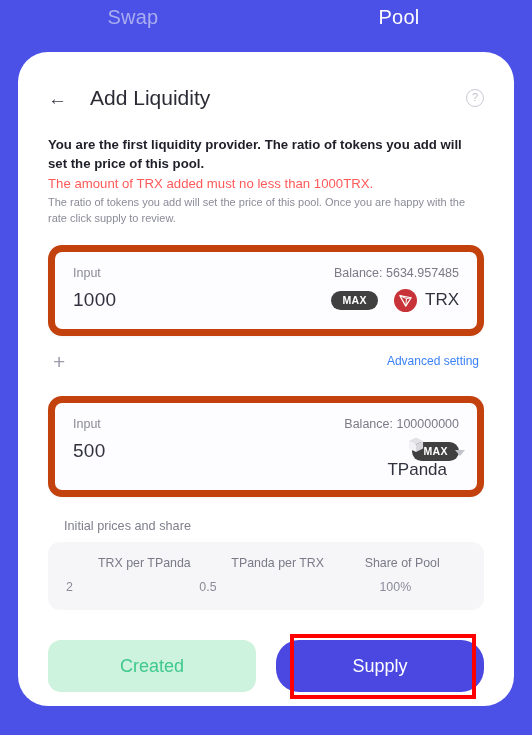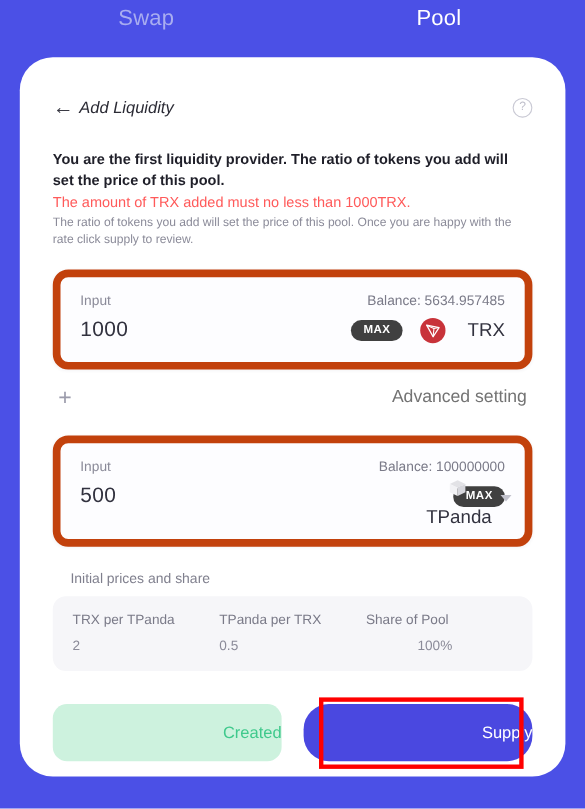--- a/index.html
+++ b/index.html
@@ -51,24 +51,23 @@
     height: 24px;
     margin-bottom: 26px;
   }
   .back-arrow {
     font-size: 19px;
     color: #3a3a44;
     line-height: 1;
     width: 22px;
   }
   .card-title {
-    font-size: 15px;
+    font-size: 21px;
     color: #2b2b35;
-    margin-left: 2px;
-    font-style: italic;
+    margin-left: 20px;
   }
   .help-icon {
     margin-left: auto;
     width: 18px;
     height: 18px;
     border: 1.4px solid #c9c9d4;
     border-radius: 50%;
     color: #c0c0cc;
     font-size: 11px;
     line-height: 15px;
@@ -140,21 +139,21 @@
   }
 
   .token {
     display: flex;
     align-items: center;
     margin-left: 16px;
   }
   .token-name {
     font-size: 17px;
     color: #32323f;
-    margin-left: 20px;
+    margin-left: 8px;
   }
 
   
   .trx-logo {
     width: 23px;
     height: 23px;
     border-radius: 50%;
     background: #c8333a;
     display: flex;
     align-items: center;
@@ -191,22 +190,22 @@
     margin-top: 8px;
     padding: 0 5px;
   }
   .plus-icon {
     font-size: 21px;
     color: #9b9bab;
     line-height: 1;
   }
   .adv-link {
     margin-left: auto;
-    font-size: 16px;
-    color: #737373;
+    font-size: 12px;
+    color: #3b82f6;
     cursor: pointer;
   }
 
   
   .section-label {
     font-size: 12.7px;
     color: #7f7f8d;
     margin-top: 22px;
     margin-bottom: 9px;
     padding-left: 16px;
@@ -216,41 +215,42 @@
     border-radius: 12px;
     padding: 14px 18px 16px 18px;
     display: flex;
   }
   .price-col { flex: 1; }
   .price-col.c3 { text-align: left; }
   .pc-head {
     font-size: 12.4px;
     color: #7a7a88;
     margin-bottom: 10px;
+    margin-left: 32px;
   }
   .pc-val {
     font-size: 12.4px;
     color: #8b8b99;
   }
   .price-col.c3 .pc-val { text-align: center; padding-right: 8px; }
 
   
   .actions {
     display: flex;
     gap: 20px;
     margin-top: 30px;
   }
   .btn {
     flex: 1;
     height: 52px;
     border-radius: 13px;
     display: flex;
     align-items: center;
-    justify-content: flex-end;
-    font-size: 15px;
+    justify-content: center;
+    font-size: 18px;
     border: none;
     font-family: "Liberation Sans", sans-serif;
   }
   .btn.done {
     background: #cdf2de;
     color: #3fc98c;
   }
   .btn.primary {
     background: #4a48e0;
     color: #ffffff;

